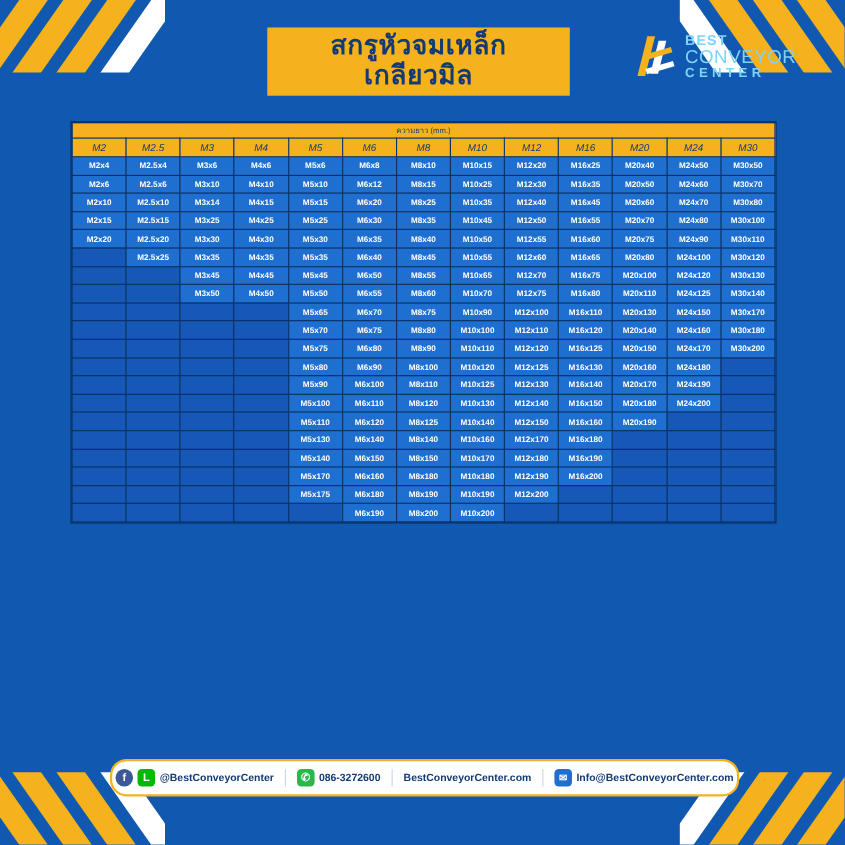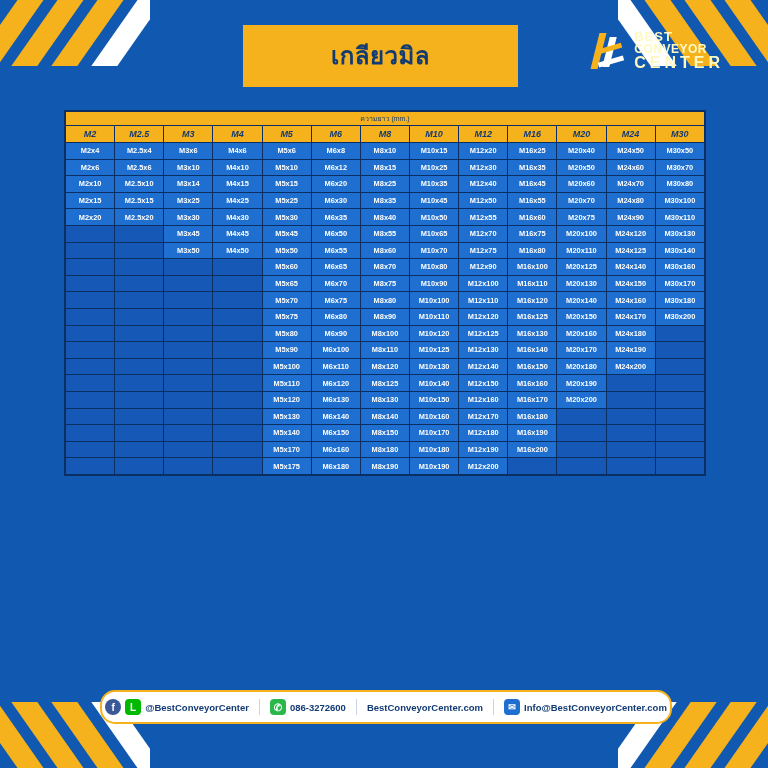--- a/index.html
+++ b/index.html
@@ -35,24 +35,24 @@
   }
   .title-box div{font-size:24px;font-weight:bold;letter-spacing:.5px;}
 
   .logo{position:absolute;right:44px;top:30px;display:flex;align-items:center;gap:7px;}
   .logo-mark{width:34px;height:36px;position:relative;}
   .logo-mark i{position:absolute;background:#f5b21c;display:block;}
   .logo-mark i:nth-child(1){left:2px;top:0;width:7px;height:36px;transform:skewX(-14deg);}
   .logo-mark i:nth-child(2){left:13px;top:4px;width:7px;height:30px;transform:skewX(-14deg);background:#ffffff;}
   .logo-mark i:nth-child(3){left:5px;top:13px;width:24px;height:5px;transform:rotate(-16deg);}
   .logo-mark i:nth-child(4){left:5px;top:26px;width:26px;height:5px;transform:rotate(-16deg);background:#ffffff;}
-  .logo-text{color:#fef9c3;line-height:1.0;}
+  .logo-text{color:#7dd3fc;line-height:1.0;}
   .logo-text .l1{font-size:13px;font-weight:bold;letter-spacing:1px;}
-  .logo-text .l2{font-size:12px;font-weight:bold;letter-spacing:.5px;}
-  .logo-text .l3{font-size:16px;font-weight:bold;letter-spacing:4px;}
+  .logo-text .l2{font-size:17px;font-weight:normal;letter-spacing:.5px;}
+  .logo-text .l3{font-size:12px;font-weight:bold;letter-spacing:4px;}
 
   
   .table-wrap{
     position:absolute;left:64px;top:110px;width:640px;
     border:1px solid #0b2f63;
   }
   table{border-collapse:collapse;width:100%;table-layout:fixed;}
   td,th{
     border:1px solid #0b2f63;
     font-size:7.4px;
@@ -60,21 +60,21 @@
     height:15.6px;
     padding:0;
     color:#ffffff;
     font-weight:bold;
     background:#1f6fd0;
   }
   tr.unit-row td{
     background:#f5b21c;color:#123a73;font-size:7px;font-weight:normal;height:13px;
   }
   tr.head-row td{
-    background:#f5b21c;color:#123a73;font-size:9px;font-weight:bold;height:16px;
+    background:#f5b21c;color:#123a73;font-size:9px;font-weight:normal;height:16px;
     font-style:italic;
   }
   td.empty{background:#1558b5;}
 
   
   .footer{
     position:absolute;left:100px;bottom:44px;width:568px;height:30px;
     background:#ffffff;border:2px solid #f5b21c;border-radius:15px;
     display:flex;align-items:center;justify-content:center;gap:10px;
     font-size:9.5px;color:#123a73;font-weight:bold;
@@ -110,20 +110,21 @@
   </div>
 <div class="corner br">
     <span></span>
     <span></span>
     <span></span>
     <span></span>
   </div>
 
 <div class="header">
   <div class="title-box">
+    <div>สกรูหัวจมเหล็ก</div>
     <div>เกลียวมิล</div>
   </div>
   <div class="logo">
     <div class="logo-mark">
         <i></i>
         <i></i>
         <i></i>
         <i></i>
       </div>
     <div class="logo-text">
@@ -225,20 +226,35 @@
           <td>M8x40</td>
           <td>M10x50</td>
           <td>M12x55</td>
           <td>M16x60</td>
           <td>M20x75</td>
           <td>M24x90</td>
           <td>M30x110</td>
         </tr>
         <tr>
           <td class="empty"></td>
+          <td>M2.5x25</td>
+          <td>M3x35</td>
+          <td>M4x35</td>
+          <td>M5x35</td>
+          <td>M6x40</td>
+          <td>M8x45</td>
+          <td>M10x55</td>
+          <td>M12x60</td>
+          <td>M16x65</td>
+          <td>M20x80</td>
+          <td>M24x100</td>
+          <td>M30x120</td>
+        </tr>
+        <tr>
+          <td class="empty"></td>
           <td class="empty"></td>
           <td>M3x45</td>
           <td>M4x45</td>
           <td>M5x45</td>
           <td>M6x50</td>
           <td>M8x55</td>
           <td>M10x65</td>
           <td>M12x70</td>
           <td>M16x75</td>
           <td>M20x100</td>
@@ -258,35 +274,20 @@
           <td>M16x80</td>
           <td>M20x110</td>
           <td>M24x125</td>
           <td>M30x140</td>
         </tr>
         <tr>
           <td class="empty"></td>
           <td class="empty"></td>
           <td class="empty"></td>
           <td class="empty"></td>
-          <td>M5x60</td>
-          <td>M6x65</td>
-          <td>M8x70</td>
-          <td>M10x80</td>
-          <td>M12x90</td>
-          <td>M16x100</td>
-          <td>M20x125</td>
-          <td>M24x140</td>
-          <td>M30x160</td>
-        </tr>
-        <tr>
-          <td class="empty"></td>
-          <td class="empty"></td>
-          <td class="empty"></td>
-          <td class="empty"></td>
           <td>M5x65</td>
           <td>M6x70</td>
           <td>M8x75</td>
           <td>M10x90</td>
           <td>M12x100</td>
           <td>M16x110</td>
           <td>M20x130</td>
           <td>M24x150</td>
           <td>M30x170</td>
         </tr>
@@ -378,35 +379,20 @@
           <td>M16x160</td>
           <td>M20x190</td>
           <td class="empty"></td>
           <td class="empty"></td>
         </tr>
         <tr>
           <td class="empty"></td>
           <td class="empty"></td>
           <td class="empty"></td>
           <td class="empty"></td>
-          <td>M5x120</td>
-          <td>M6x130</td>
-          <td>M8x130</td>
-          <td>M10x150</td>
-          <td>M12x160</td>
-          <td>M16x170</td>
-          <td>M20x200</td>
-          <td class="empty"></td>
-          <td class="empty"></td>
-        </tr>
-        <tr>
-          <td class="empty"></td>
-          <td class="empty"></td>
-          <td class="empty"></td>
-          <td class="empty"></td>
           <td>M5x130</td>
           <td>M6x140</td>
           <td>M8x140</td>
           <td>M10x160</td>
           <td>M12x170</td>
           <td>M16x180</td>
           <td class="empty"></td>
           <td class="empty"></td>
           <td class="empty"></td>
         </tr>
@@ -448,20 +434,35 @@
           <td>M5x175</td>
           <td>M6x180</td>
           <td>M8x190</td>
           <td>M10x190</td>
           <td>M12x200</td>
           <td class="empty"></td>
           <td class="empty"></td>
           <td class="empty"></td>
           <td class="empty"></td>
         </tr>
+        <tr>
+          <td class="empty"></td>
+          <td class="empty"></td>
+          <td class="empty"></td>
+          <td class="empty"></td>
+          <td class="empty"></td>
+          <td>M6x190</td>
+          <td>M8x200</td>
+          <td>M10x200</td>
+          <td class="empty"></td>
+          <td class="empty"></td>
+          <td class="empty"></td>
+          <td class="empty"></td>
+          <td class="empty"></td>
+        </tr>
       </tbody>
   </table>
 </div>
 
 <div class="footer">
   <div class="f-item">
     <span class="ic fb">f</span>
     <span class="ic line">L</span>
     <span>@BestConveyorCenter</span>
   </div>

